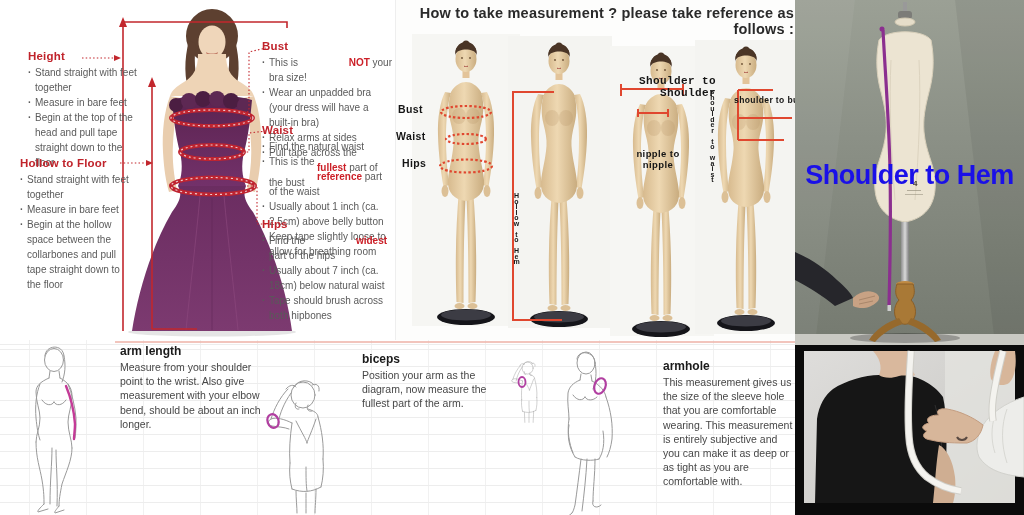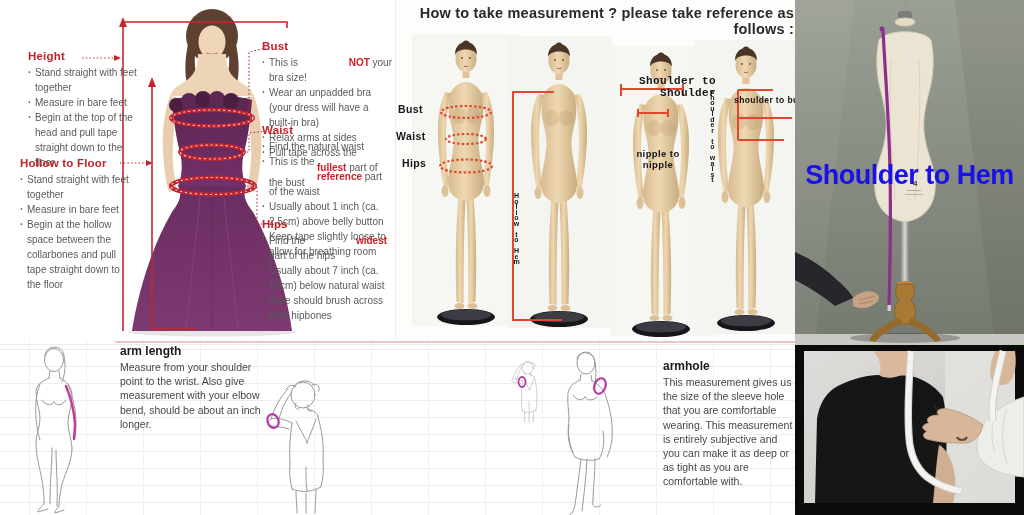--- a/index.html
+++ b/index.html
@@ -399,20 +399,24 @@
         <path d="M30,112 C29,130 27,148 25,164"></path>
         <path d="M15,166 L8,172 L16,171 M36,154 C34,160 40,162 44,158"></path>
       </g>
       <ellipse cx="43" cy="39" rx="5.5" ry="8" transform="rotate(20 43 39)" stroke="#b13fa1" stroke-width="2.2" fill="none"></ellipse>
     </svg>
 
     <div class="note" id="note-armlength">
       <h4>arm length</h4>
       <p>Measure from your shoulder point to the wrist. Also give measurement with your elbow bend, should be about an inch longer.</p>
     </div>
+    <div class="note" id="note-biceps">
+      <h4>biceps</h4>
+      <p>Position your arm as the diagram, now measure the fullest part of the arm.</p>
+    </div>
     <div class="note" id="note-armhole">
       <h4>armhole</h4>
       <p>This measurement gives us the size of the sleeve hole that you are comfortable wearing. This measurement is entirely subjective and you can make it as deep or as tight as you are comfortable with.</p>
     </div>
   </section>
 
   <section id="bottom-photo">
     <svg width="229" height="170" viewBox="0 0 229 170">
       <defs>
         <linearGradient id="photoBg" x1="0" y1="0" x2="1" y2="1">

